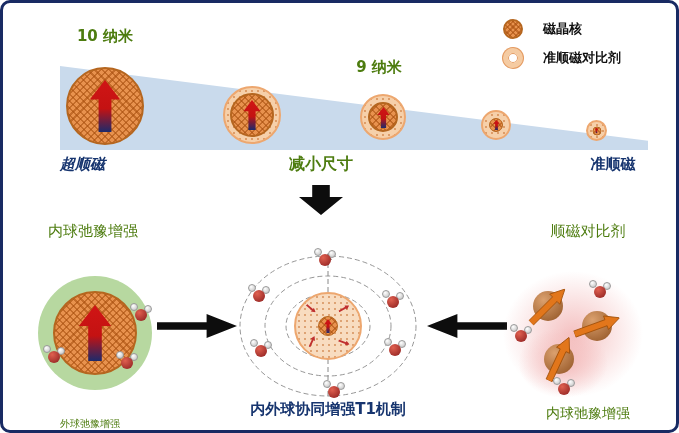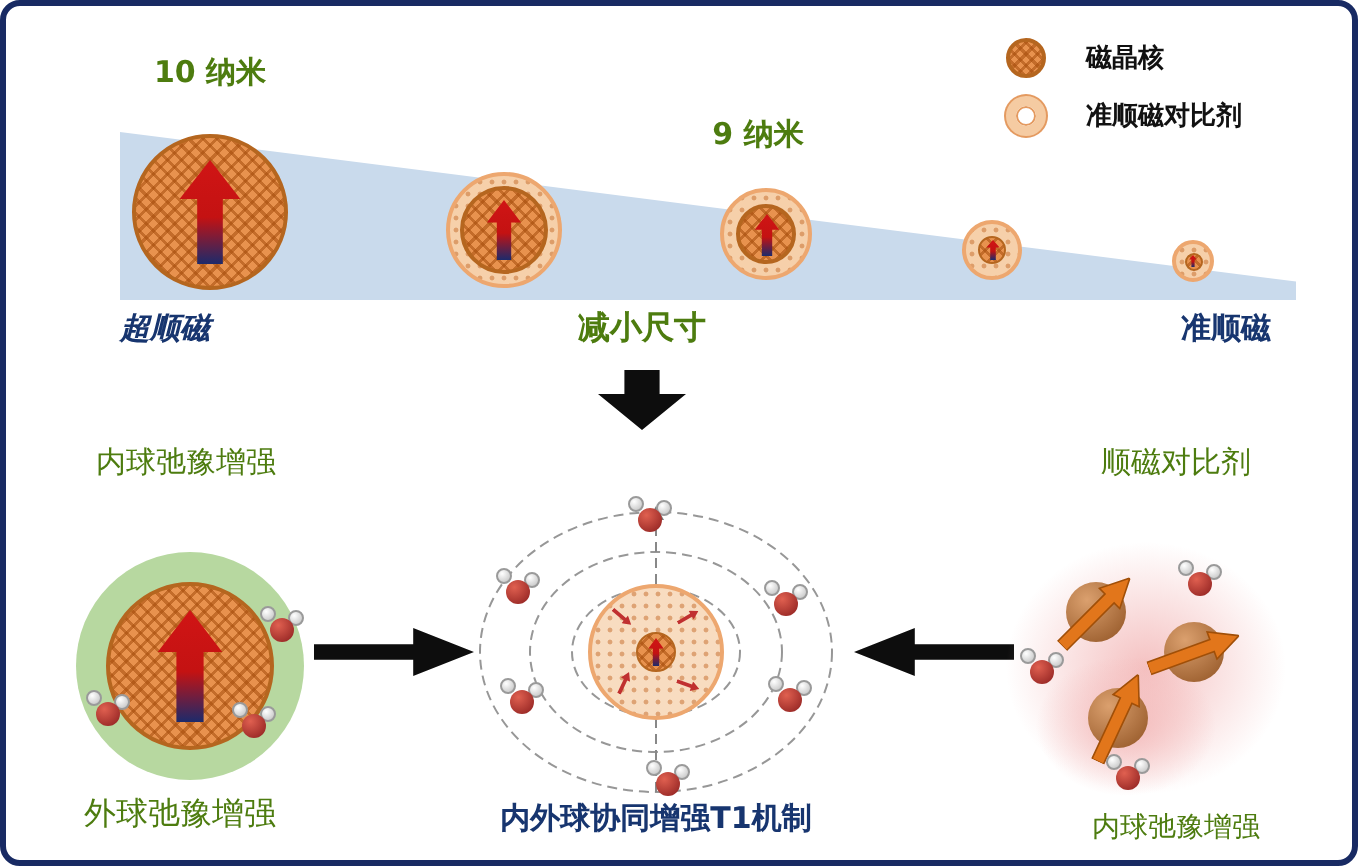--- a/index.html
+++ b/index.html
@@ -264,17 +264,17 @@
       <div class="h h1"></div>
       <div class="h h2"></div>
       <div class="o"></div>
     </div>
   <div class="water" style="left:550px;top:374px;">
       <div class="h h1"></div>
       <div class="h h2"></div>
       <div class="o"></div>
     </div>
 
-  <div class="txt center" style="left:12px;top:394px;width:150px;font-size:16px;">外球弛豫增强</div>
+  <div class="txt center" style="left:12px;top:414px;width:150px;font-size:10px;">外球弛豫增强</div>
   <div class="txt bold blue center" style="left:205px;top:397px;width:240px;font-size:15px;">内外球协同增强T1机制</div>
   <div class="txt center" style="left:510px;top:402px;width:150px;font-size:14px;">内球弛豫增强</div>
 
 </div>
 
 </body></html>

